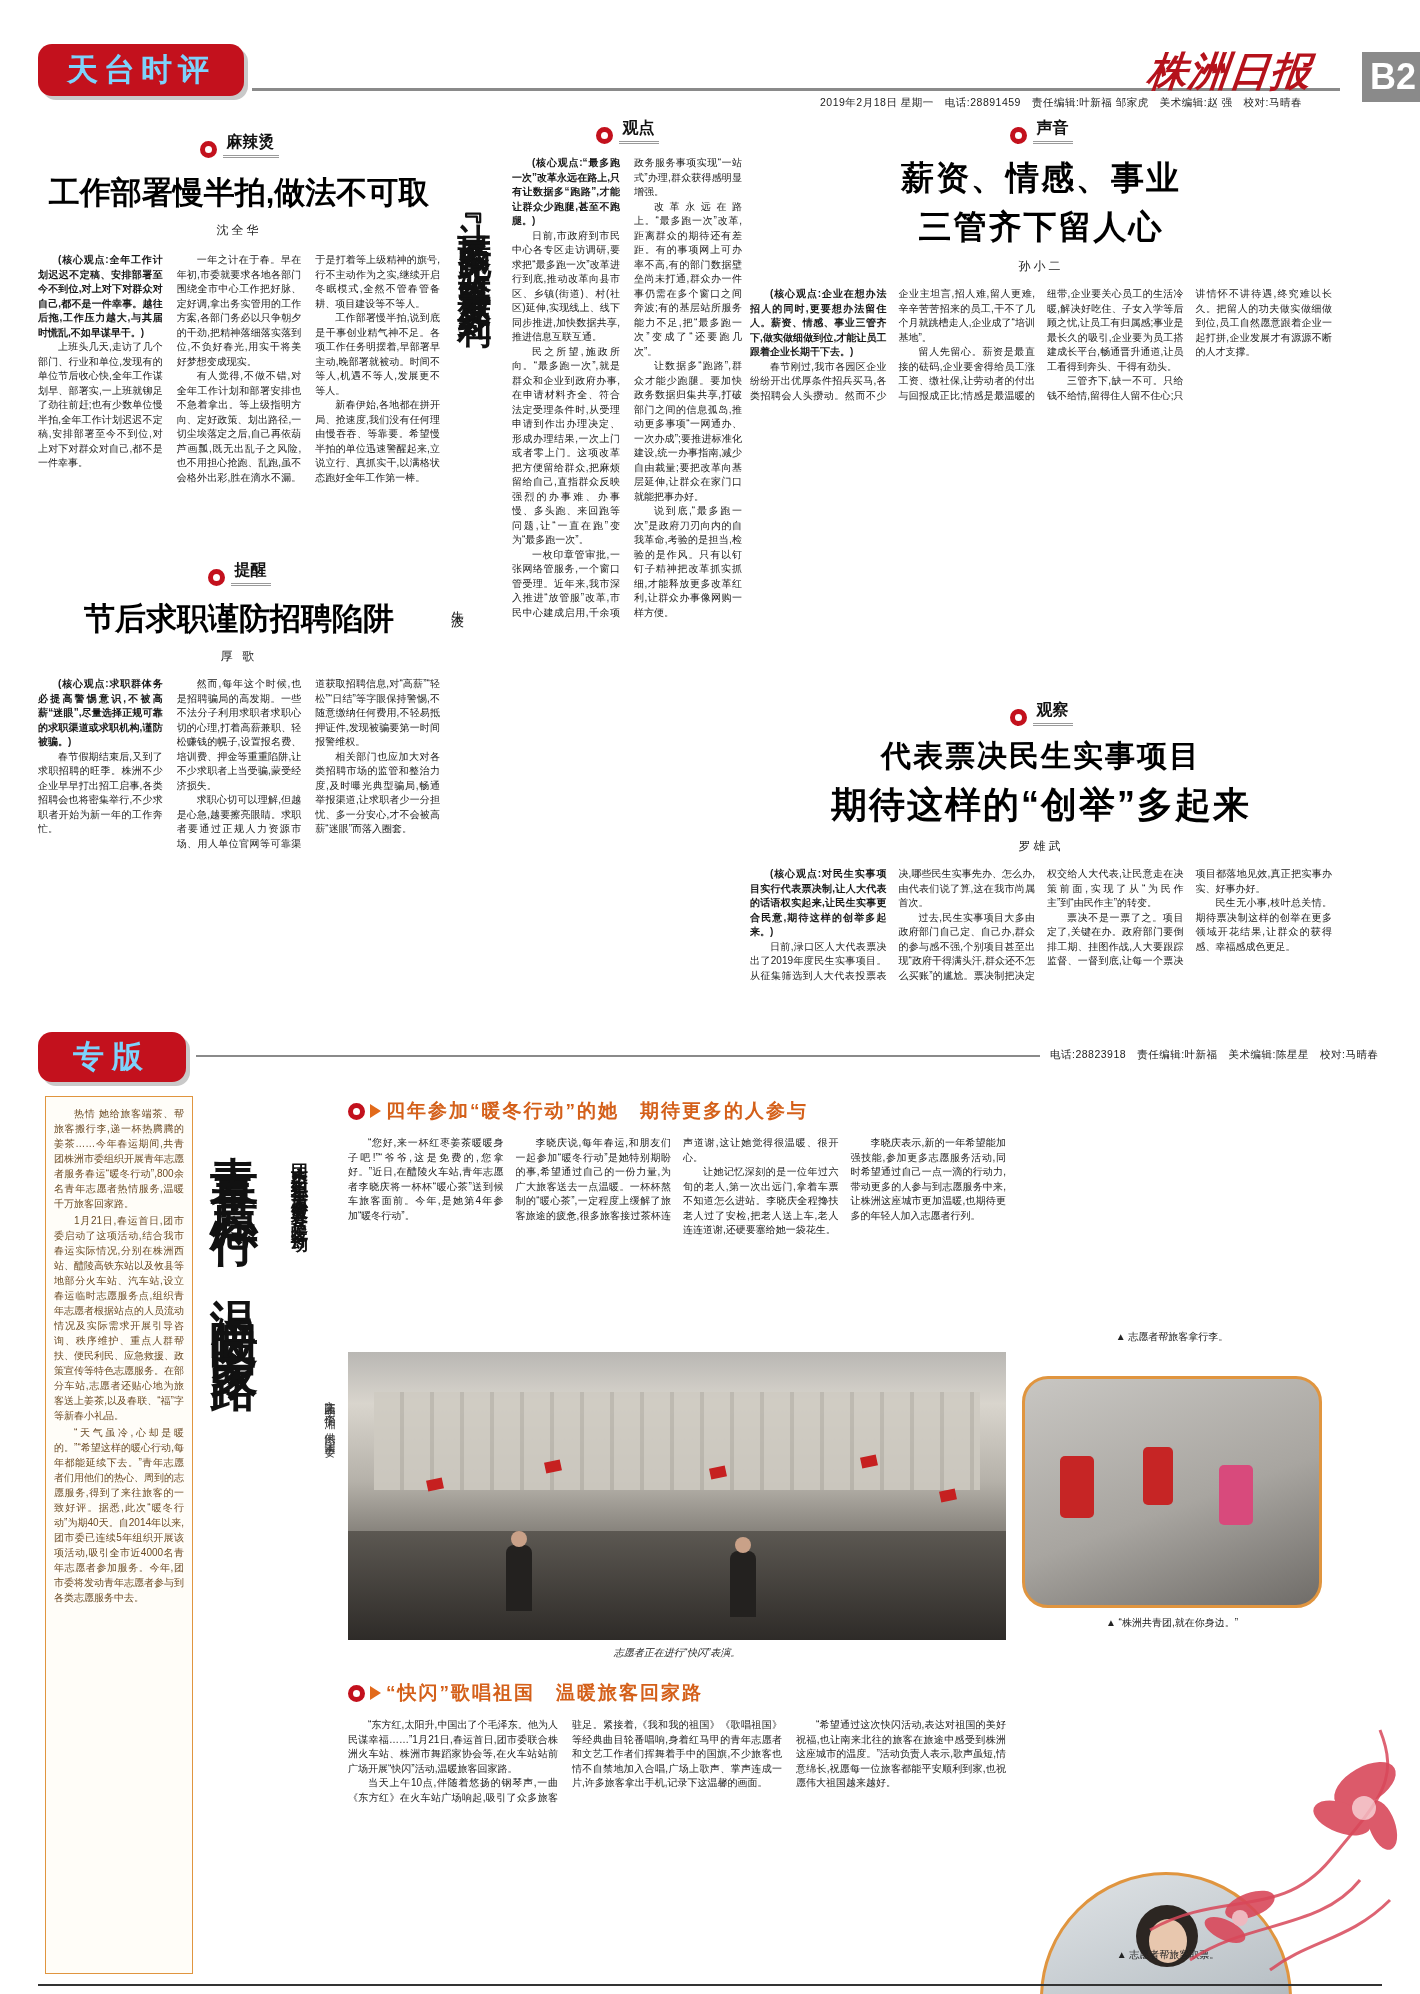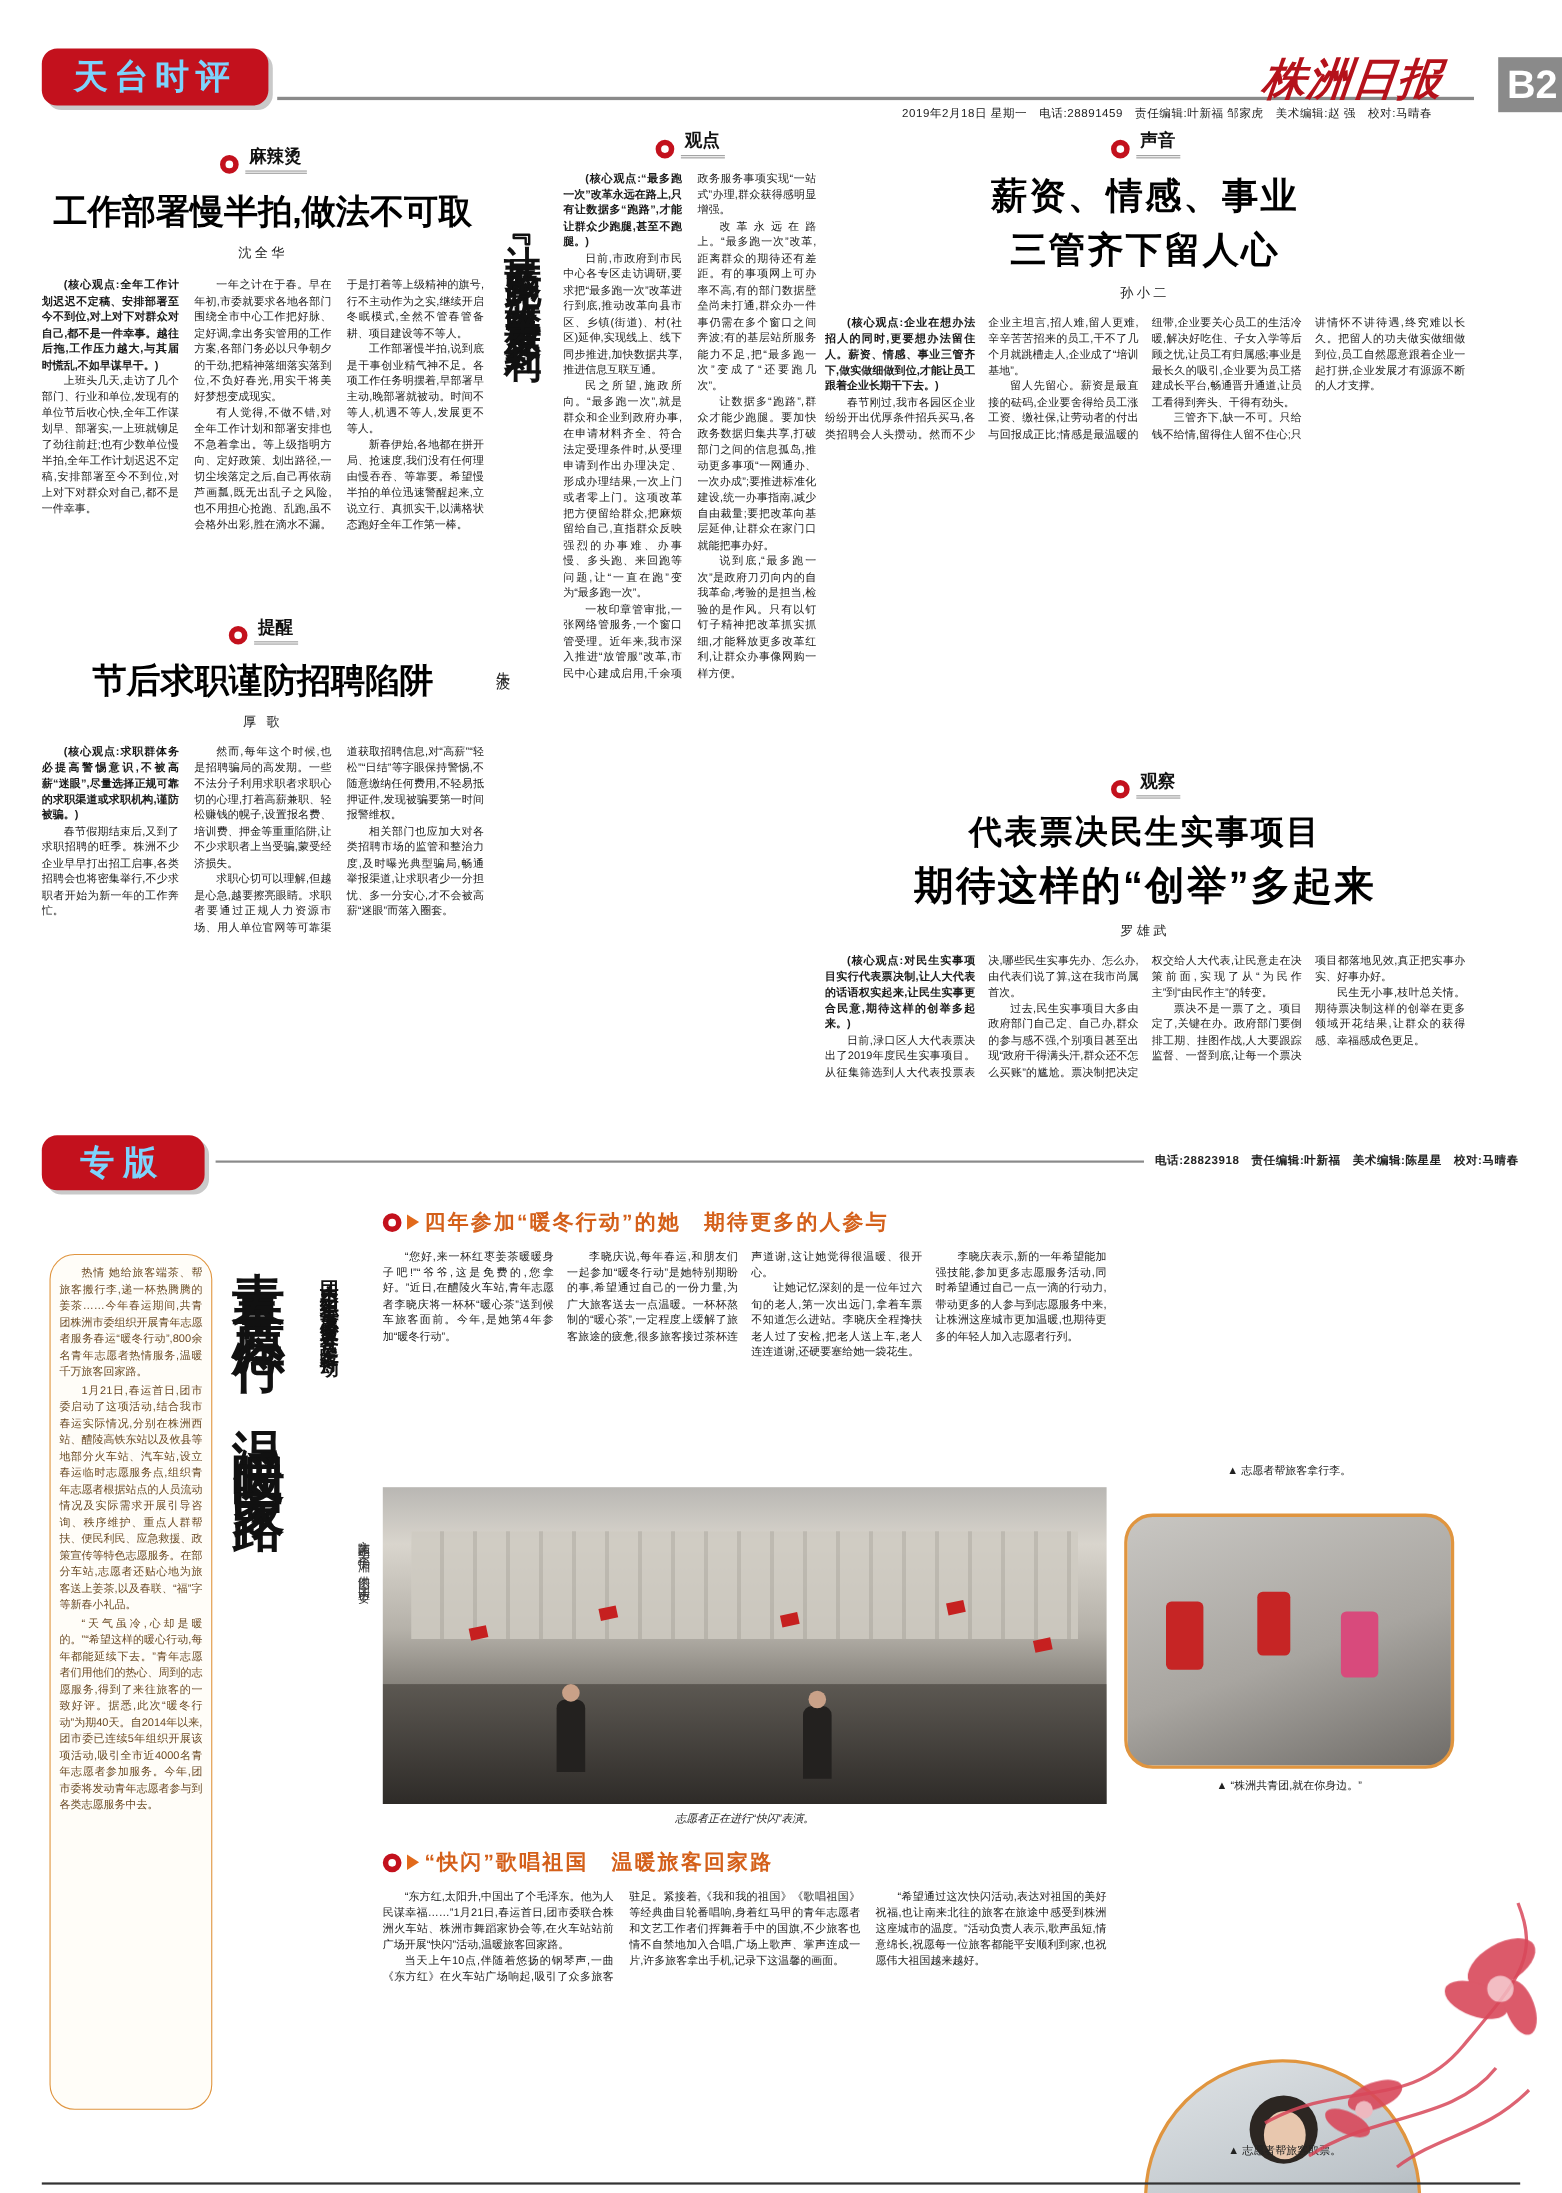--- a/index.html
+++ b/index.html
@@ -160,23 +160,23 @@
         <p>过去,民生实事项目大多由政府部门自己定、自己办,群众的参与感不强,个别项目甚至出现“政府干得满头汗,群众还不怎么买账”的尴尬。票决制把决定权交给人大代表,让民意走在决策前面,实现了从“为民作主”到“由民作主”的转变。</p>
         <p>票决不是一票了之。项目定了,关键在办。政府部门要倒排工期、挂图作战,人大要跟踪监督、一督到底,让每一个票决项目都落地见效,真正把实事办实、好事办好。</p>
         <p>民生无小事,枝叶总关情。期待票决制这样的创举在更多领域开花结果,让群众的获得感、幸福感成色更足。</p>
       </div>
 </div>
 
 <div class="secbox sp">
   <span>专版</span>
 </div>
 <div class="hline" style="left:196px;top:1055px;width:844px;height:2px;"></div>
-<div class="infoline" style="left:1050px;top:1048px;font-weight:bold;">电话:28823918　责任编辑:叶新福　美术编辑:陈星星　校对:马晴春</div>
-
-<div class="abs introbox" style="left:45px;top:1140px;width:148px;height:778px;border-radius:23px;">
+<div class="infoline" style="left:1050px;top:1048px;">电话:28823918　责任编辑:叶新福　美术编辑:陈星星　校对:马晴春</div>
+
+<div class="abs introbox" style="left:45px;top:1096px;width:148px;height:878px;">
       <p>热情 她给旅客端茶、帮旅客搬行李,递一杯热腾腾的姜茶……今年春运期间,共青团株洲市委组织开展青年志愿者服务春运“暖冬行动”,800余名青年志愿者热情服务,温暖千万旅客回家路。</p>
       <p>1月21日,春运首日,团市委启动了这项活动,结合我市春运实际情况,分别在株洲西站、醴陵高铁东站以及攸县等地部分火车站、汽车站,设立春运临时志愿服务点,组织青年志愿者根据站点的人员流动情况及实际需求开展引导咨询、秩序维护、重点人群帮扶、便民利民、应急救援、政策宣传等特色志愿服务。在部分车站,志愿者还贴心地为旅客送上姜茶,以及春联、“福”字等新春小礼品。</p>
       <p>“天气虽冷,心却是暖的。”“希望这样的暖心行动,每年都能延续下去。”青年志愿者们用他们的热心、周到的志愿服务,得到了来往旅客的一致好评。据悉,此次“暖冬行动”为期40天。自2014年以来,团市委已连续5年组织开展该项活动,吸引全市近4000名青年志愿者参加服务。今年,团市委将发动青年志愿者参与到各类志愿服务中去。</p>
     </div>
 
 <div class="abs v bigtitle" style="left:202px;top:1118px;height:640px;">青春志愿行　温暖回家路</div>
 <div class="abs v subtitle" style="left:288px;top:1150px;height:370px;">团市委组织青年志愿者服务春运『暖冬行动』</div>
 <div class="abs v credit" style="left:322px;top:1392px;height:200px;">文陈正明 李怡湘　供图 团市委</div>
 
 <div class="abs" style="left:348px;top:1098px;width:658px;">

